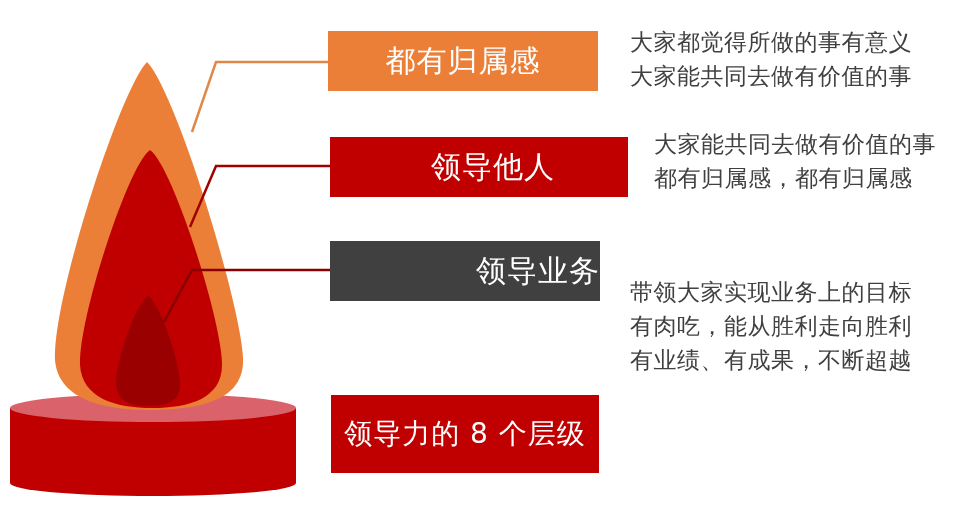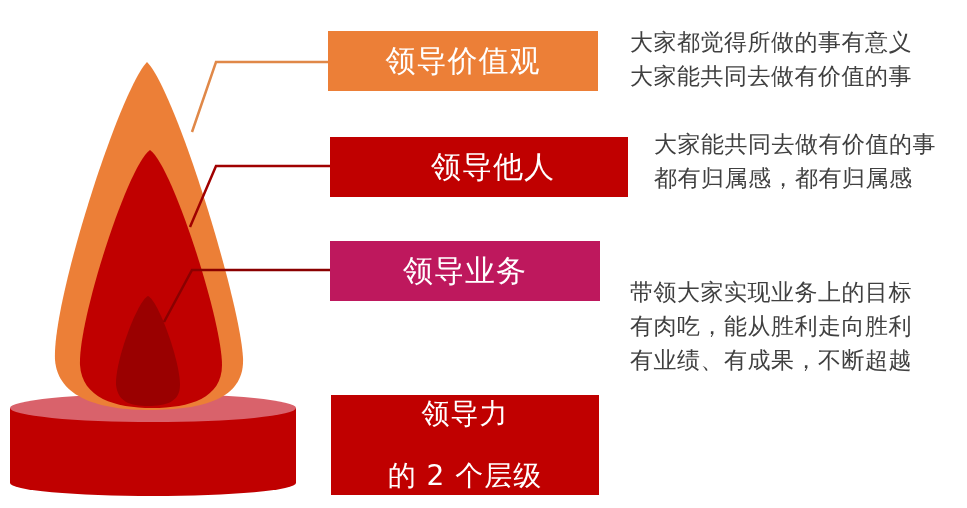--- a/index.html
+++ b/index.html
@@ -3,23 +3,23 @@
 <meta charset="utf-8">
 <style>
   html, body { margin:0; padding:0; background:#ffffff; }
   body { width:967px; height:508px; position:relative; overflow:hidden;
          font-family:"DejaVu Sans", "Liberation Sans", sans-serif; }
   #art { position:absolute; left:0; top:0; width:967px; height:508px; }
   .label-box { position:absolute; display:flex; align-items:center; justify-content:center;
                color:#ffffff; font-size:30px; letter-spacing:1px; text-align:center; }
   #box-values { left:328px; top:31px; width:270px; height:60px; background:#EC7F37; }
   #box-others { left:330px; top:137px; width:270px; height:60px; background:#C00000;padding-left:28px; }
-  #box-business { left:330px; top:241px; width:270px; height:60px; background:#be185d; }
-  #box-title { left:331px; top:395px; width:268px; height:100px; background:#C00000;
-               flex-direction:column; font-size:28px; line-height:38px;justify-content:space-between; }
+  #box-business { left:330px; top:241px; width:270px; height:60px; background:#404040;justify-content:flex-end; }
+  #box-title { left:331px; top:395px; width:268px; height:78px; background:#C00000;
+               flex-direction:row; font-size:28px; line-height:38px; }
   .desc { position:absolute; left:630px; font-size:23px; line-height:34px; color:#404040;
           white-space:nowrap; letter-spacing:0.5px; }
   #desc-values { top:25px; }
   #desc-others { top:127px;margin-left:24px; }
   #desc-business { top:229px;margin-top:46px; }
   .desc div { display:block; }
 </style>
 </head>
 <body>
 
@@ -35,31 +35,31 @@
   <path d="M150,150 C128,165 78,320 80,365 C82,398 115,408 152,408 C190,408 222,398 222,365 C222,320 172,165 150,150 Z" fill="#C00000"></path>
 
   <path d="M148,296 C138,300 115,360 116,385 C118,402 130,406 148,406 C166,406 180,402 180,385 C180,360 158,300 148,296 Z" fill="#9A0000"></path>
 
   <polyline points="192,132 216,62 330,62" fill="none" stroke="#E08848" stroke-width="2.5"></polyline>
   <polyline points="190,227 216,166 330,166" fill="none" stroke="#A00000" stroke-width="2.5"></polyline>
   <polyline points="164,322 192,270 330,270" fill="none" stroke="#8A0000" stroke-width="2.5"></polyline>
 </svg>
 
 <div class="label-box" id="box-values">
-  <span>领导价值观</span>
+  <span>都有归属感</span>
 </div>
 <div class="label-box" id="box-others">
   <span>领导他人</span>
 </div>
 <div class="label-box" id="box-business">
   <span>领导业务</span>
 </div>
 <div class="label-box" id="box-title">
   <span>领导力</span>
-  <span>的 2 个层级</span>
+  <span>的 8 个层级</span>
 </div>
 
 <div class="desc" id="desc-values">
   <div>大家都觉得所做的事有意义</div>
   <div>大家能共同去做有价值的事</div>
 </div>
 <div class="desc" id="desc-others">
   <div>大家能共同去做有价值的事</div>
   <div>都有归属感，都有归属感</div>
 </div>

